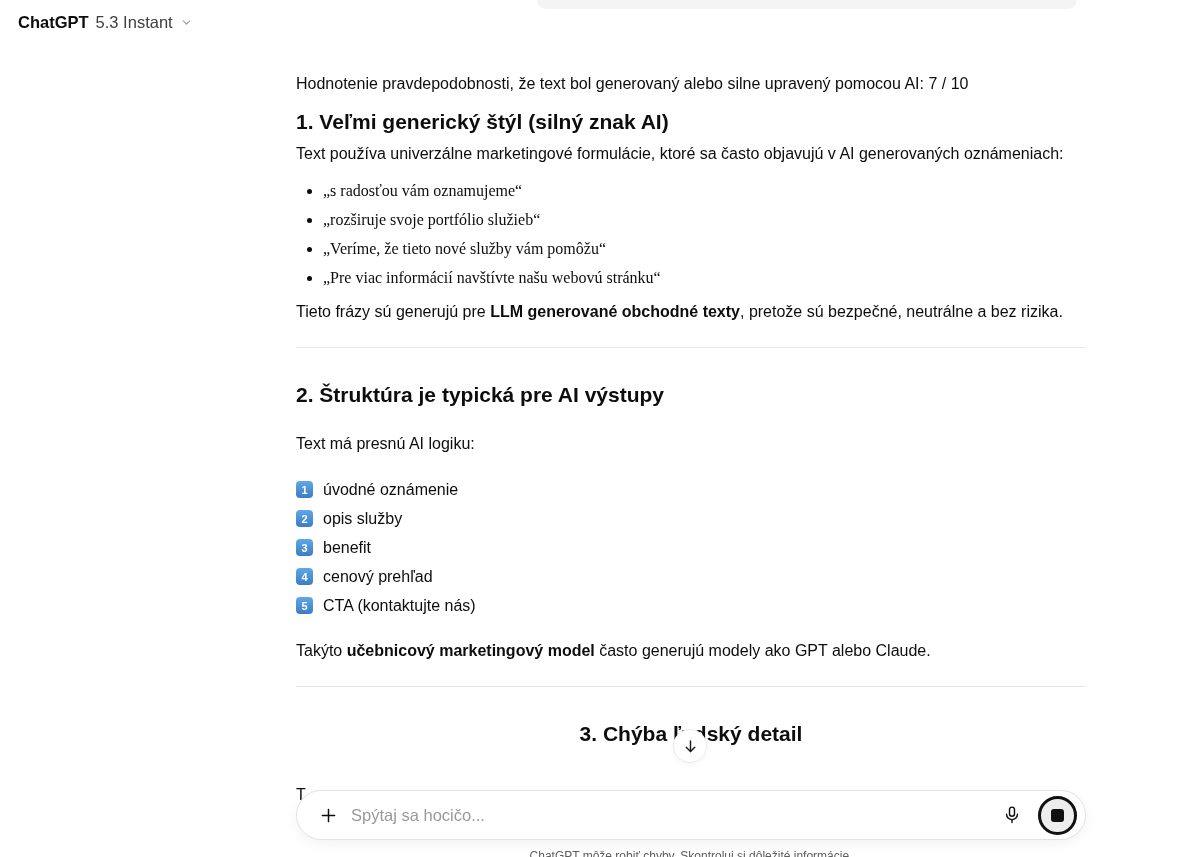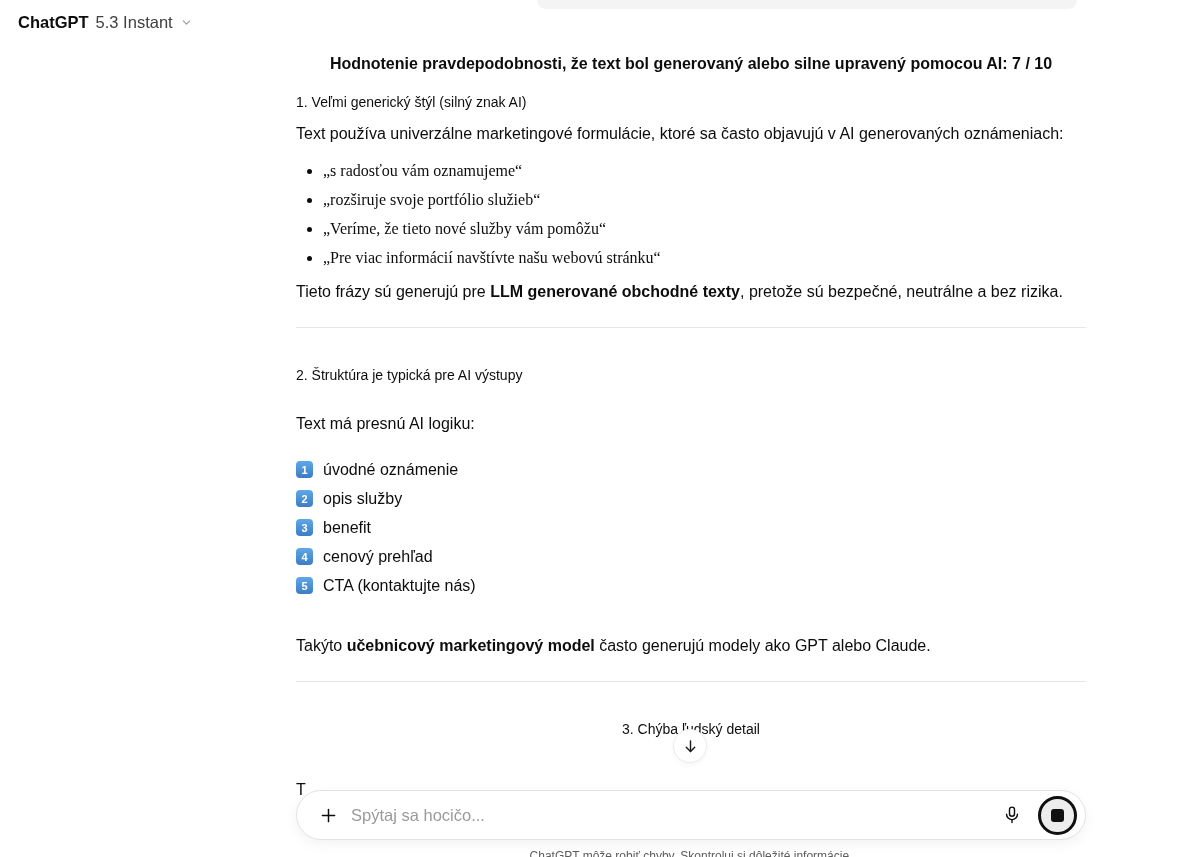--- a/index.html
+++ b/index.html
@@ -28,23 +28,23 @@
     position: absolute; left: 537px; top: 0; width: 540px; height: 9px;
     background: #f4f4f4;
     border-radius: 0 0 14px 14px;
   }
 
   
   .content {
     position: absolute; left: 296px; top: 0; width: 790px;
     font-size: 16px; line-height: 24px; color: #0d0d0d;
   }
-  .intro-line { margin-top: 52px; font-weight: 700; text-align: center; }
+  .intro-line { margin-top: 72px; font-weight: 400; }
   .h2-title   { margin-top: 20px; font-size: 20px; line-height: 24px; font-weight: 700; }
-  .h3-title   { font-size: 14px; line-height: 22px; font-weight: 400; }
+  .h3-title   { font-size: 21px; line-height: 22px; font-weight: 700; }
   .h3-1 { margin-top: 15px; }
   .para { line-height: 28px; }
   .lead-1 { margin-top: 7px; }
 
   ul.quote-list {
     margin-top: 8px;
     padding-left: 27px;
     list-style: disc;
     font-family: Liberation Serif, serif;
   }
@@ -63,21 +63,21 @@
   ul.step-list li { display: flex; align-items: center; height: 29px; }
   .num-badge {
     width: 17px; height: 17px; flex: 0 0 17px;
     margin-right: 10px;
     border-radius: 4px;
     background: linear-gradient(180deg, #5fa8e8 0%, #3c7cc4 100%);
     color: #ffffff;
     font-size: 11px; font-weight: 700;
     display: flex; align-items: center; justify-content: center;
   }
-  .summary-2 { margin-top: 32px; }
+  .summary-2 { margin-top: 17px; }
   .h3-3 { margin-top: 8px; margin-bottom: 36px; text-align: center; }
   .partial-line { line-height: 28px; }
 
   
   .scroll-down-btn {
     position: absolute; left: 673px; top: 729px;
     width: 34px; height: 34px; border-radius: 50%;
     background: #ffffff;
     border: 1px solid #ececec;
     box-shadow: 0 2px 6px rgba(0,0,0,0.04);

